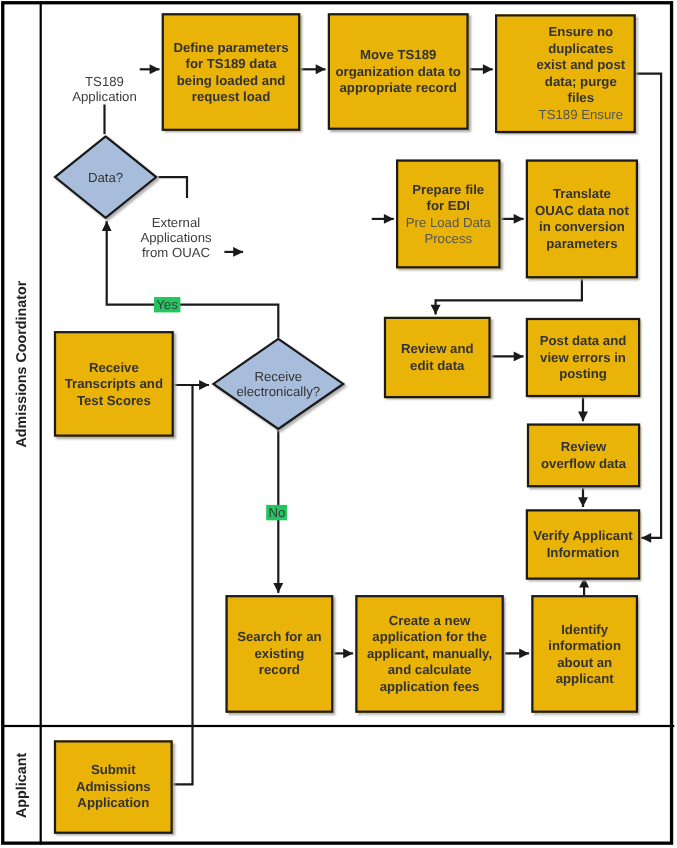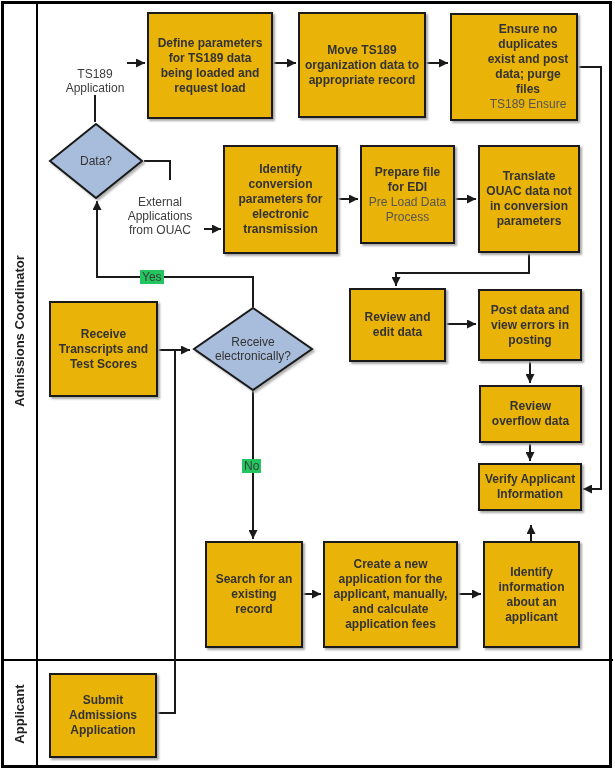--- a/index.html
+++ b/index.html
@@ -44,21 +44,21 @@
   #n-define{left:147px;top:12px;width:126px;height:107px;}
   #n-move{left:298px;top:12px;width:128px;height:106px;}
   #n-ensure{left:450px;top:13px;width:128px;height:108px;padding-left:32px;}
   #n-identify-conv{left:223px;top:145px;width:115px;height:109px;}
   #n-prepare{left:360px;top:145px;width:95px;height:99px;}
   #n-translate{left:478px;top:145px;width:102px;height:108px;}
   #n-receive-tr{left:49px;top:301px;width:109px;height:96px;}
   #n-review-edit{left:349px;top:288px;width:97px;height:74px;}
   #n-post{left:478px;top:289px;width:104px;height:72px;}
   #n-overflow{left:479px;top:385px;width:103px;height:58px;}
-  #n-verify{left:478px;top:463px;width:104px;height:48px;}
+  #n-verify{left:478px;top:463px;width:104px;height:64px;}
   #n-search{left:205px;top:541px;width:98px;height:107px;}
   #n-create{left:323px;top:541px;width:135px;height:107px;}
   #n-identify-info{left:483px;top:541px;width:97px;height:107px;}
   #n-submit{left:49px;top:673px;width:108px;height:85px;}
 
   
   .diamond{position:absolute;z-index:3;}
   .diamond svg{position:absolute;left:0;top:0;filter:drop-shadow(2px 2px 1px #b0b0b0);}
   .diamond .dlabel{
     position:absolute;left:0;top:0;width:100%;height:100%;
@@ -124,23 +124,20 @@
   <div class="node" id="n-define">
     <span class="lbl">Define parameters for TS189 data being loaded and request load</span>
   </div>
   <div class="node" id="n-move">
     <span class="lbl">Move TS189 organization data to appropriate record</span>
   </div>
   <div class="node" id="n-ensure">
     <span class="lbl">Ensure no duplicates exist and post data; purge files</span>
     <span class="sub">TS189 Ensure</span>
   </div>
-  <div class="node" id="n-identify-conv">
-    <span class="lbl">Identify conversion parameters for electronic transmission</span>
-  </div>
   <div class="node" id="n-prepare">
     <span class="lbl">Prepare file for EDI</span>
     <span class="sub">Pre Load Data Process</span>
   </div>
   <div class="node" id="n-translate">
     <span class="lbl">Translate OUAC data not in conversion parameters</span>
   </div>
   <div class="node" id="n-receive-tr">
     <span class="lbl">Receive Transcripts and Test Scores</span>
   </div>

